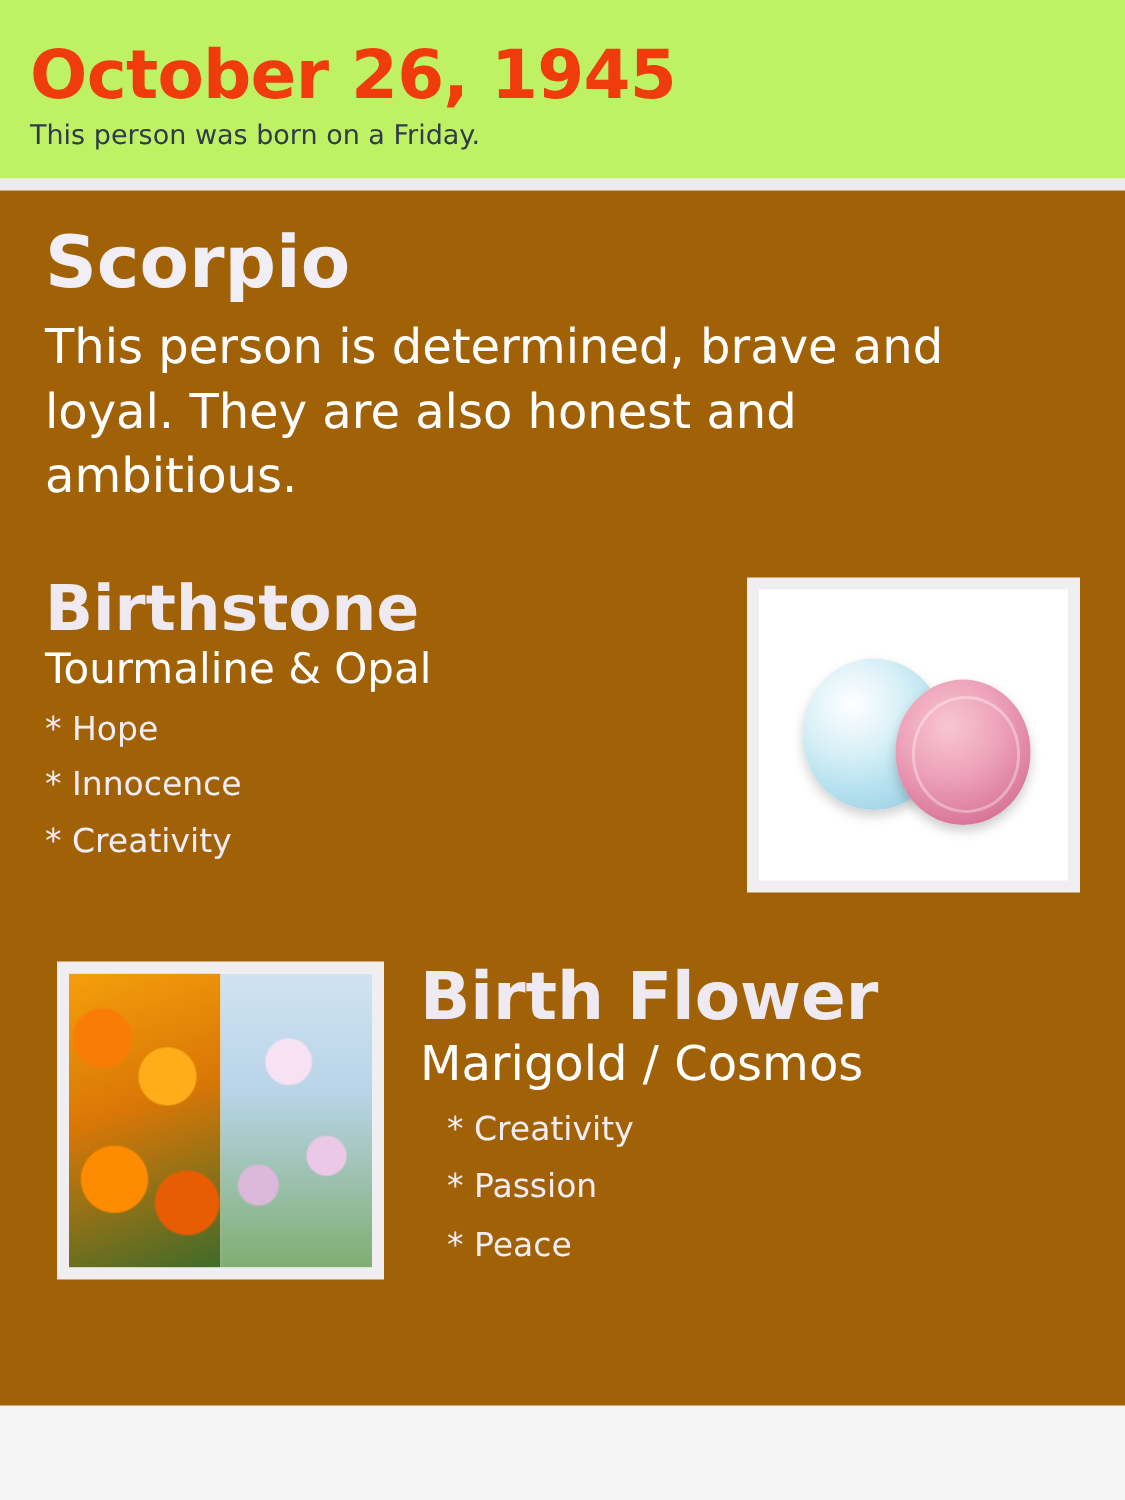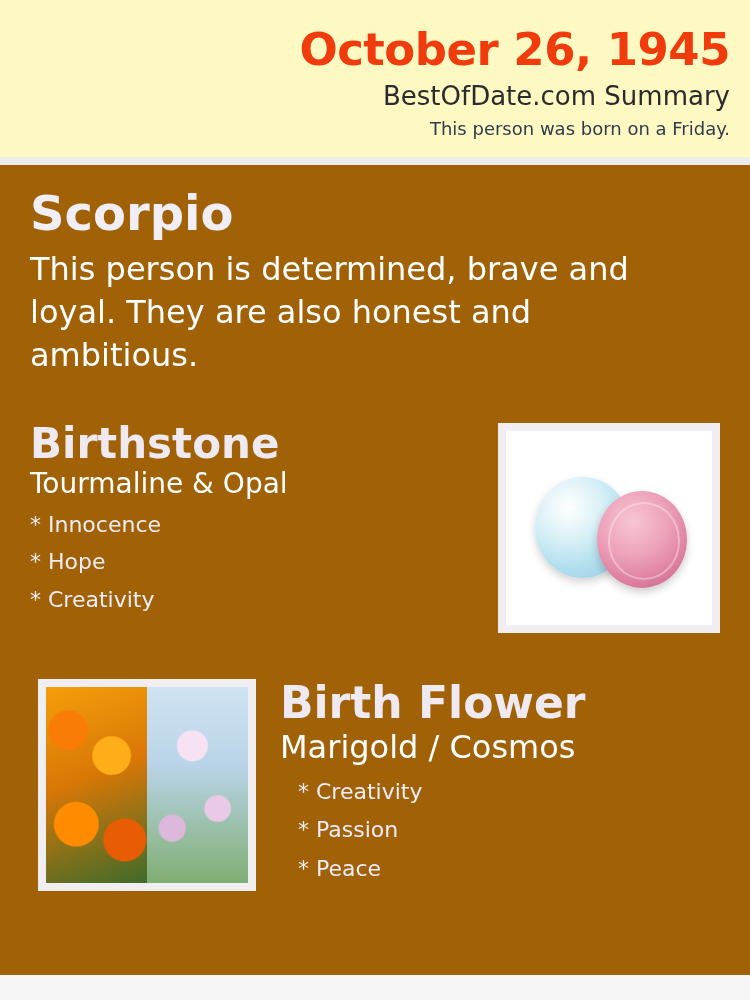--- a/index.html
+++ b/index.html
@@ -12,24 +12,24 @@
   .page {
     width: 750px;
     height: 1000px;
     position: relative;
     overflow: hidden;
     background: #f5f5f5;
   }
 
   
   .header {
-    background: #fef9c3;
+    background: #bef264;
     width: 100%;
     padding: 26px 20px 18px 20px;
-    text-align: right;
+    text-align: left;
   }
   .header-date {
     color: #f03c0c;
     font-size: 45px;
     font-weight: bold;
     line-height: 1.05;
     letter-spacing: -0.5px;
   }
   .header-sub {
     color: #2b2b2b;
@@ -196,36 +196,35 @@
       linear-gradient(180deg, #cfe3f2 0%, #b9d4e8 40%, #7fae72 100%);
   }
 </style>
 </head>
 <body>
 
 <div class="page">
 
   <div class="header">
     <div class="header-date">October 26, 1945</div>
-    <div class="header-sub">BestOfDate.com Summary</div>
     <div class="header-note">This person was born on a Friday.</div>
   </div>
   <div class="header-rule"></div>
 
   <div class="body">
 
     <div class="sign-title">Scorpio</div>
     <div class="sign-desc">This person is determined, brave and loyal. They are also honest and ambitious.</div>
 
     <div class="stone-block">
       <div class="stone-text">
         <div class="block-title">Birthstone</div>
         <div class="block-sub">Tourmaline &amp; Opal</div>
+        <div class="bullet">* Hope</div>
         <div class="bullet">* Innocence</div>
-        <div class="bullet">* Hope</div>
         <div class="bullet">* Creativity</div>
       </div>
       <div class="photo-frame stone-photo">
         <div class="photo-inner">
           <div class="opal"></div>
           <div class="tourmaline"></div>
         </div>
       </div>
     </div>
 

